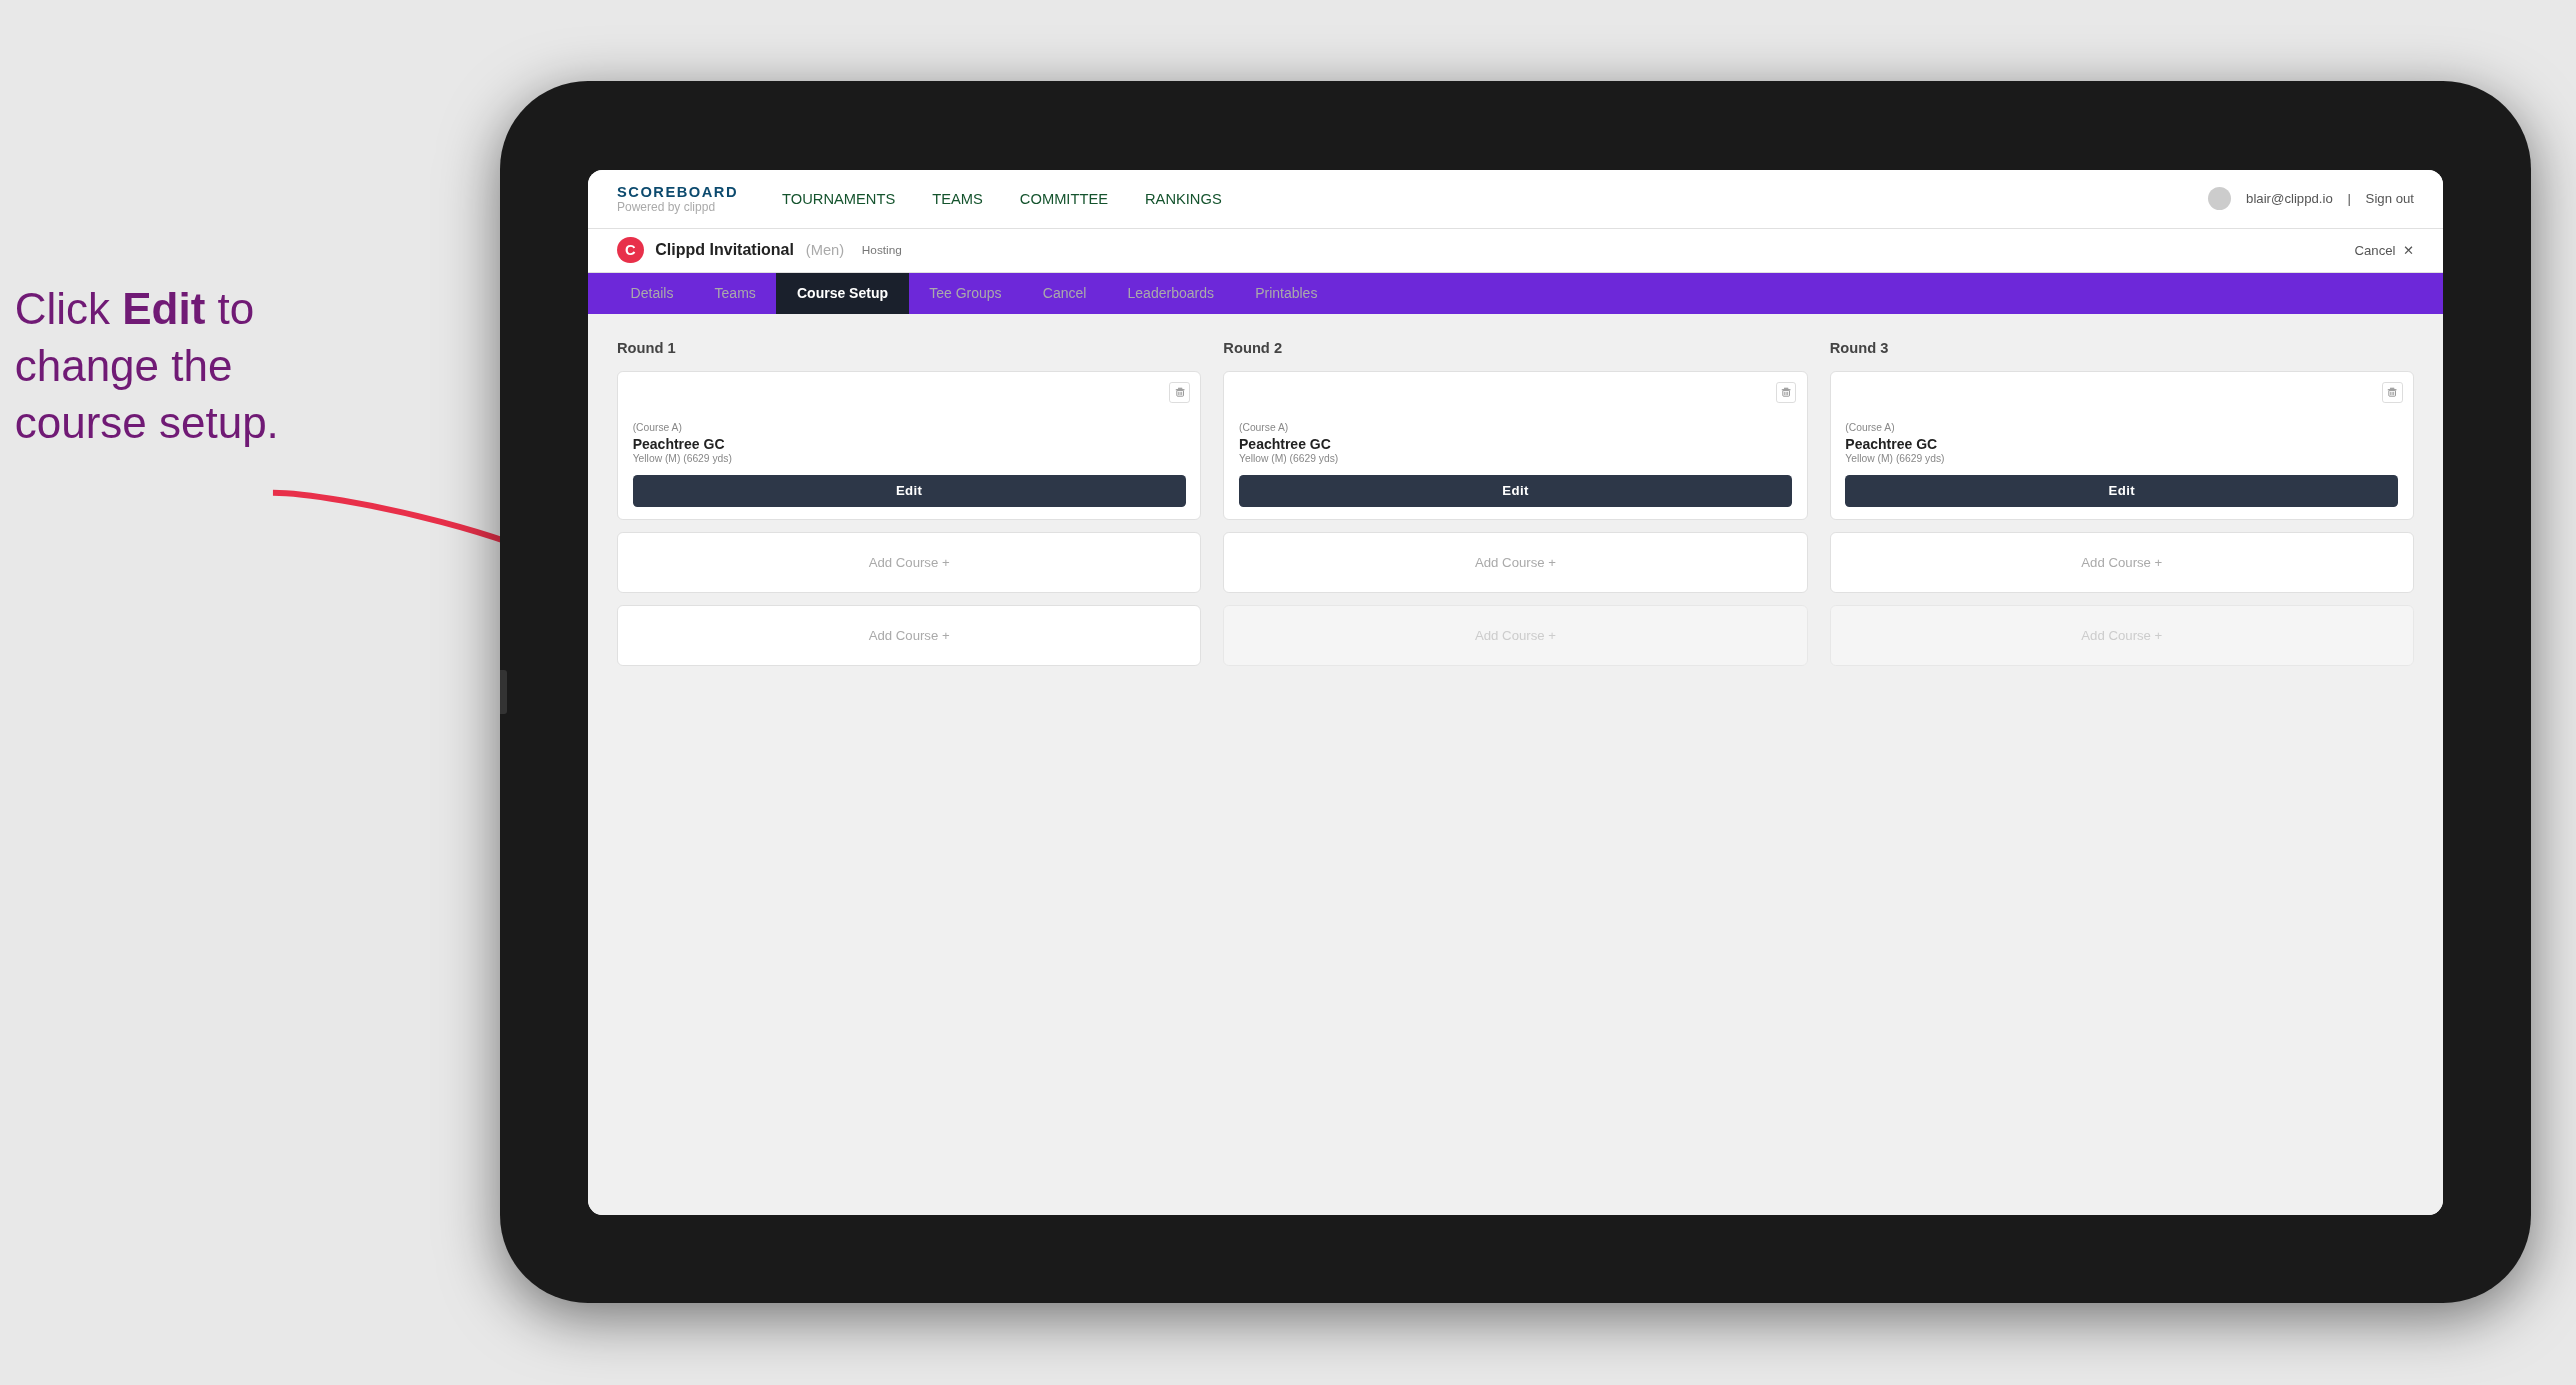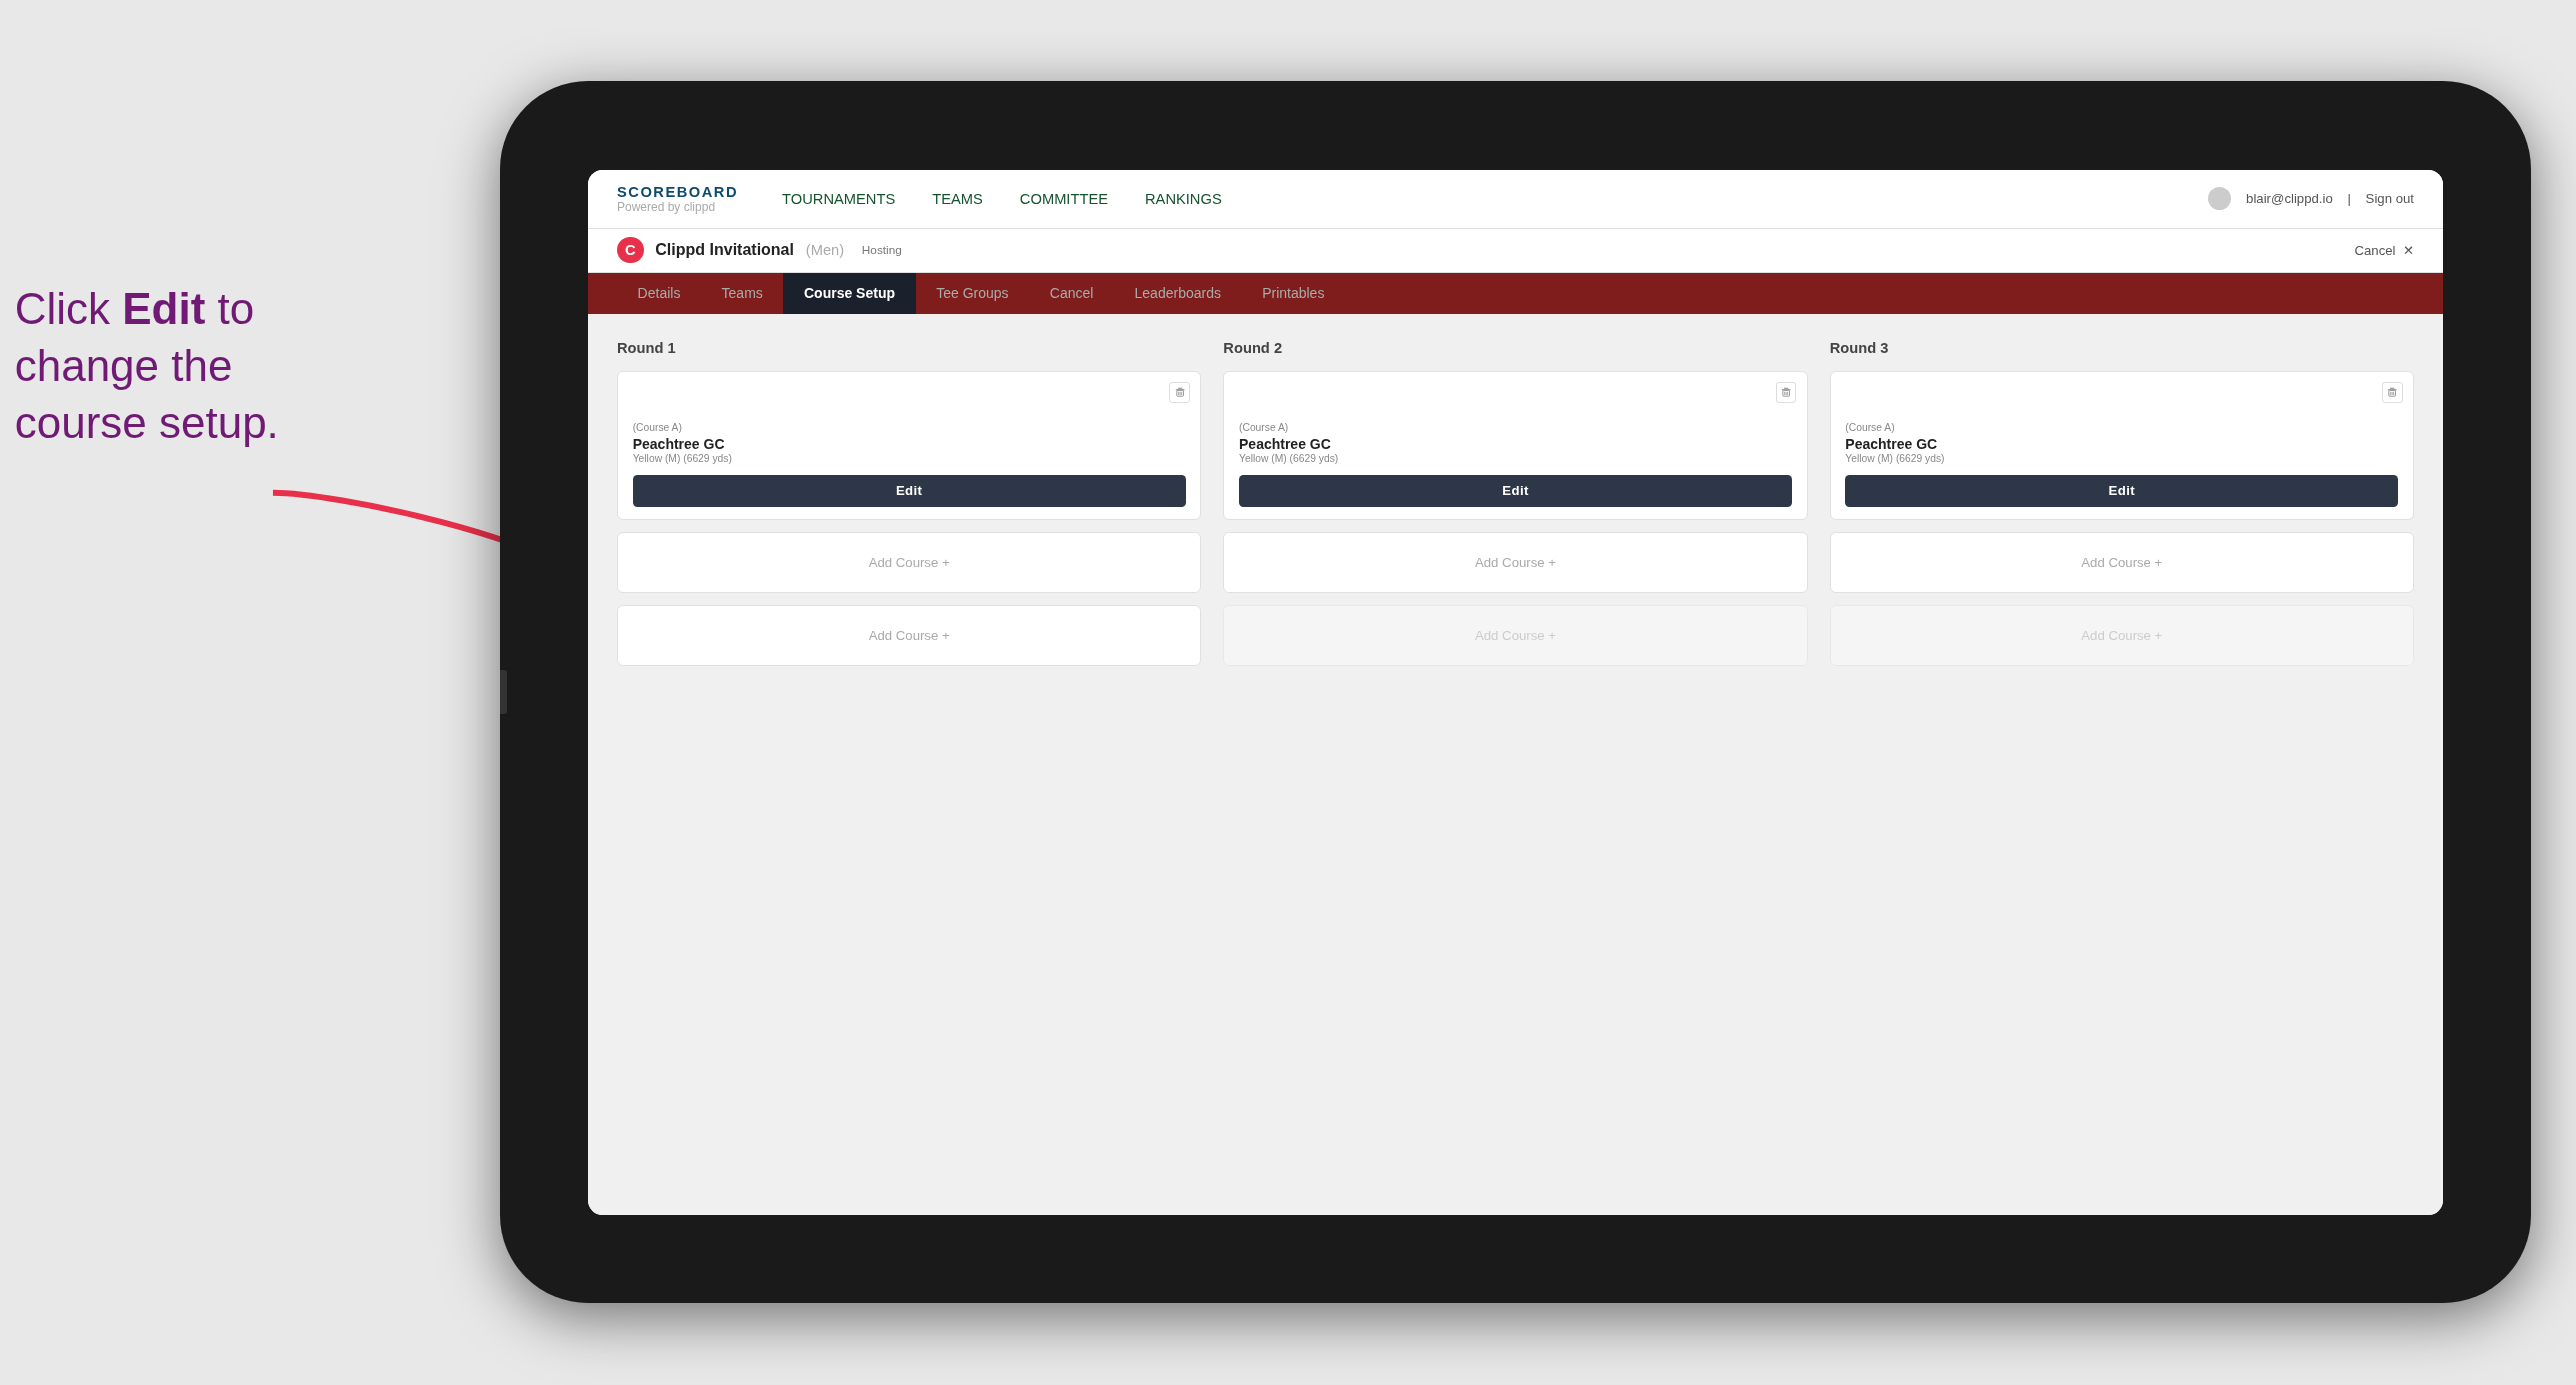--- a/index.html
+++ b/index.html
@@ -145,25 +145,25 @@
     }
 
     .cancel-btn {
       font-size: 13.2px;
       color: #555;
       cursor: pointer;
     }
 
     
     .tab-bar {
-      background: #7f1d1d;
+      background: #6d28d9;
       height: 41px;
       display: flex;
       align-items: center;
-      padding: 0 29px;
+      padding: 0 22px;
       gap: 0;
       flex-shrink: 0;
     }
 
     .tab-item {
       color: #aaa;
       font-size: 14px;
       padding: 0 20.6px;
       height: 100%;
       display: flex;

